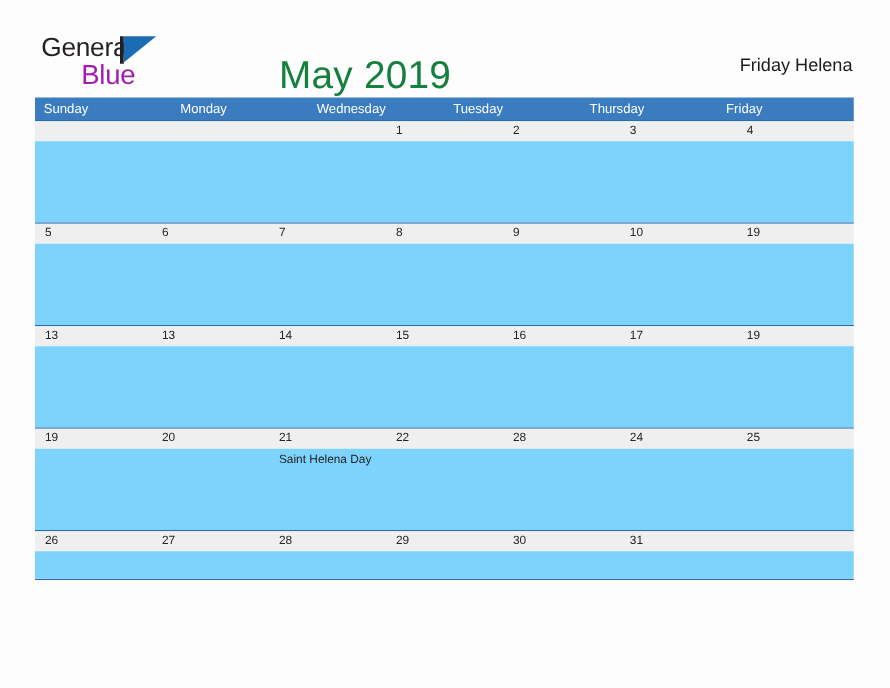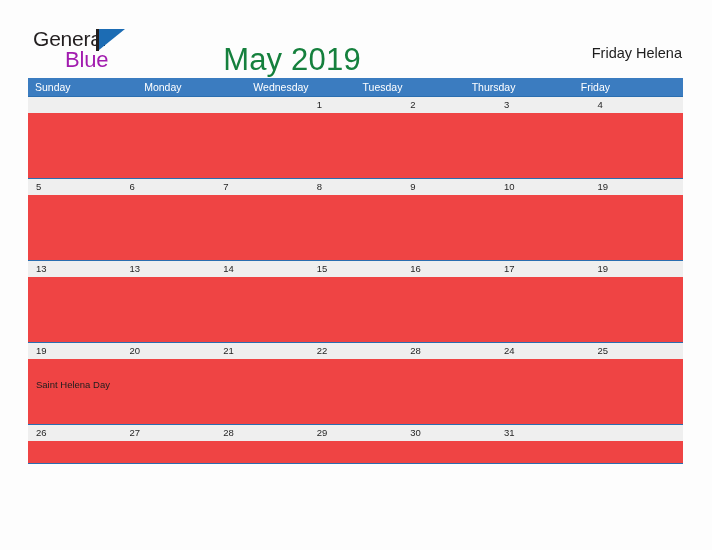--- a/index.html
+++ b/index.html
@@ -141,22 +141,21 @@
     color: #262626;
     line-height: 16px;
     padding-left: 8px;
     box-sizing: border-box;
   }
 
   .week-events {
     display: flex;
     width: 100%;
     height: 65px;
-    background: #ef4444;
-    flex-direction: column;
+    background: #7dd3fc;
   }
   .eventcell {
     flex: 1 1 0;
     padding-left: 8px;
     padding-top: 3px;
     box-sizing: border-box;
   }
   .eventtext {
     font-size: 9.5px;
     color: #1d1d1d;

